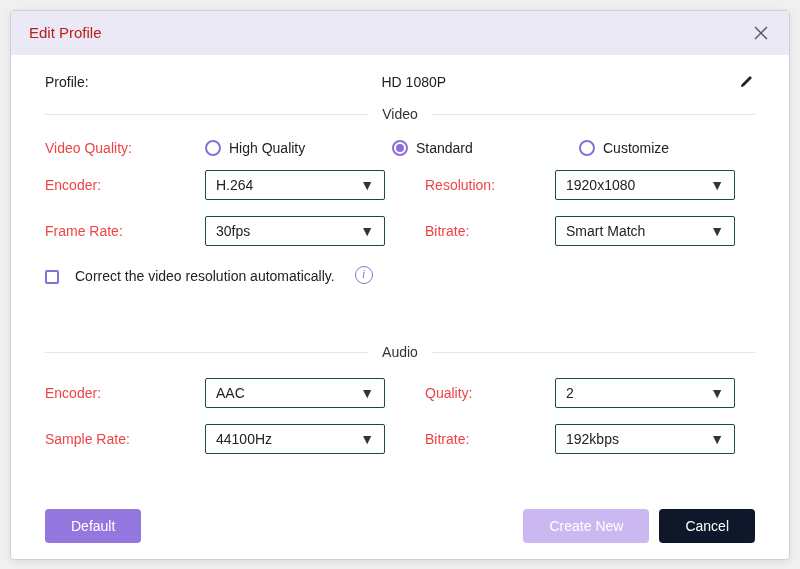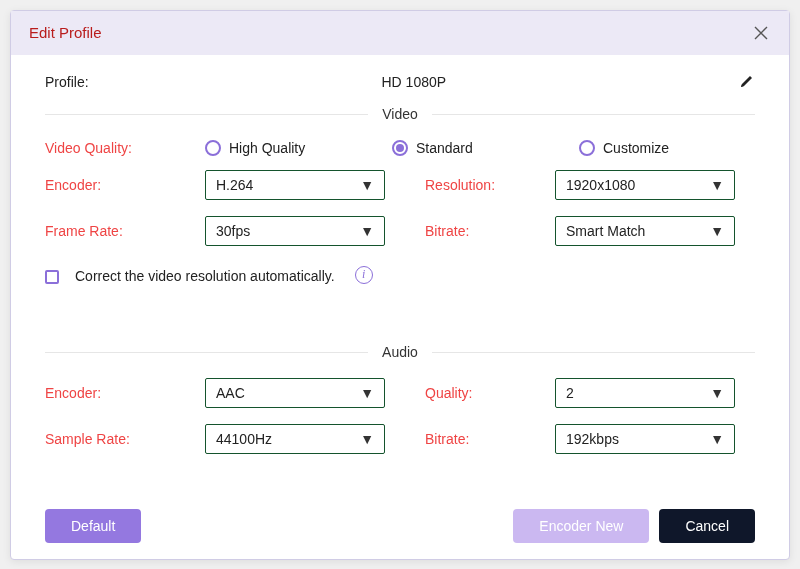--- a/index.html
+++ b/index.html
@@ -294,17 +294,17 @@
         <span>192kbps</span>
         <span class="caret">▼</span>
       </div>
     </div>
 
   </div>
 
   <div class="footer">
     <button class="btn btn-default">Default</button>
     <div class="spacer"></div>
-    <button class="btn btn-create">Encoder New</button>
+    <button class="btn btn-create">Create New</button>
     <button class="btn btn-cancel">Cancel</button>
   </div>
 
 </div>
 
 </body></html>

